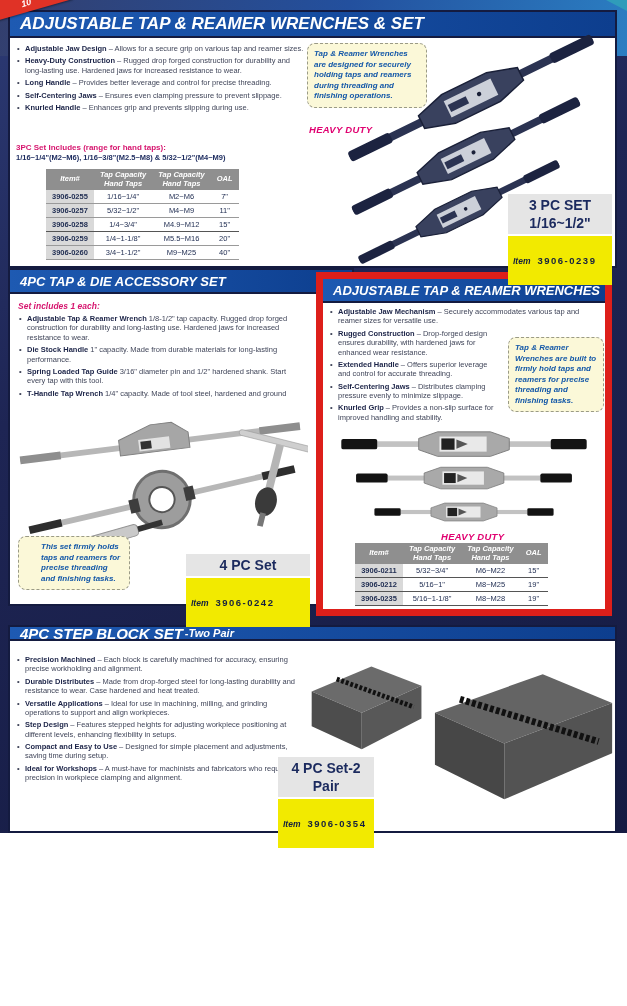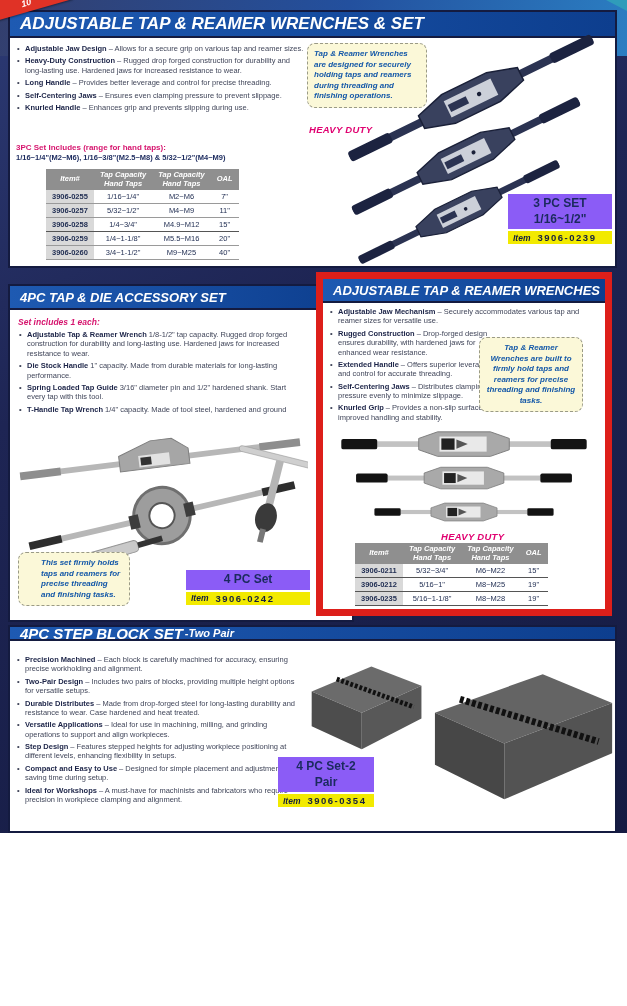--- a/index.html
+++ b/index.html
@@ -12,21 +12,21 @@
               background:linear-gradient(100deg,#333f6e 0%,#23509e 55%,#2b7ec2 100%); }
   .ribbon { position:absolute; left:-20px; top:-7px; width:92px; height:19px; background:#e03226;
             transform:rotate(-16deg); z-index:8; color:#fff; font-weight:bold; font-style:italic;
             font-size:9px; display:flex; align-items:center; justify-content:center;
             box-shadow:0 1px 2px rgba(0,0,0,.4); }
   .teal-corner { position:absolute; right:0; top:0; width:0; height:0;
                  border-top:11px solid #2f9cba; border-left:21px solid transparent; z-index:8; }
 
   .sec { position:absolute; background:#fff; border:2px solid #141b40; }
   .sec1 { left:8px;  top:10px;  width:609px; height:258px; }
-  .sec2 { left:8px;  top:284px; width:346px; height:338px; }
+  .sec2 { left:8px;  top:268px; width:346px; height:338px; }
   .sec3 { left:316px;top:272px; width:296px; height:344px; border:7px solid #dd1f1a; }
   .sec4 { left:8px;  top:625px; width:609px; height:208px; }
 
   .sec-header { position:absolute; left:0; top:0; right:0; height:26px;
                 background:linear-gradient(to right,#1e5ab2,#0d3e8e);
                 border-bottom:2px solid #141b40; color:#fff; font-weight:bold; font-style:italic;
                 display:flex; align-items:center; padding:0 10px; white-space:nowrap; }
   .sec1 .sec-header { font-size:17px; }
   .sec2 .sec-header, .sec3 .sec-header { font-size:13px; height:24px; }
   .sec4 .sec-header { font-size:15px; height:14px; }
@@ -47,41 +47,41 @@
   .magenta-line { position:absolute; color:#d6156e; font-weight:bold; font-style:italic; }
   .s2-intro { left:8px; top:31px; font-size:8.5px; }
   .inc-title { position:absolute; left:6px; top:131px; color:#d6156e; font-weight:bold; font-size:8px; }
   .inc-range { position:absolute; left:6px; top:141px; color:#1b2a5e; font-weight:bold; font-size:7.5px; }
 
   .callout { position:absolute; background:#fbf8d8; border:1.5px dashed #9a9a86; border-radius:8px;
              color:#1458a8; font-weight:bold; font-style:italic; font-size:8px; line-height:1.32;
              padding:5px 6px; z-index:4; }
   .co1 { left:297px; top:31px;  width:120px; }
   .co2 { left:8px;   top:266px; width:112px;padding-left:22px; }
-  .co3 { right:22px;  top:58px;  width:104px;text-align:center; }
+  .co3 { right:1px;  top:58px;  width:96px; }
 
   .heavy { position:absolute; color:#e00070; font-weight:bold; font-style:italic; font-size:9.5px;
            letter-spacing:.3px; z-index:4; }
   .hv1 { left:299px; top:112px; }
   .hv3 { left:118px; top:252px; }
 
   .ptable { position:absolute; border-collapse:collapse; font-size:7.5px; background:#fff; z-index:3; }
   .ptable th { background:#8f8f8f; color:#fff; font-weight:bold; font-style:italic;
                padding:2px 6px; text-align:center; line-height:1.15; }
   .ptable td { padding:2px 6px; text-align:center; color:#233054; border-bottom:1px solid #9a9a9a; }
   .ptable td:first-child { background:#d9d9d9; font-weight:bold; }
   .ptable tr.hr td { border-bottom:1.5px solid #555; }
   .t1 { left:36px; top:157px; }
   .t3 { left:32px; top:264px; }
 
   .plabel { position:absolute; z-index:5; }
-  .plabel .gray { background:#8b5cf6; color:#1b2a5e; font-weight:bold; font-size:12px;
+  .plabel .gray { background:#e5e5e5; color:#1b2a5e; font-weight:bold; font-size:14px;
                   text-align:center; padding:2px 6px; line-height:1.3; }
   .plabel .yellow { background:#f2ea00; display:flex; align-items:center;
-                    padding:1px 5px; margin-top:2px; }
+                    padding:19px 5px; margin-top:2px; }
   .item-word { font-style:italic; font-weight:bold; font-size:8.5px; color:#14203f; }
   .item-num  { font-weight:bold; font-size:9.5px; letter-spacing:1.5px; color:#14203f; margin-left:7px; }
   .pl1 { left:498px; top:182px; width:104px; }
   .pl2 { left:176px; top:284px; width:124px; }
   .pl4 { left:268px; top:130px; width:96px; }
 
   .img-wrap { position:absolute; z-index:2; }
   .iw1 { left:306px; top:22px;  width:300px; height:234px; }
   .iw2 { left:6px;   top:146px; width:292px; height:138px; }
   .iw3 { left:8px;   top:150px; width:266px; height:100px; }
@@ -320,21 +320,20 @@
   </section>
 
   <section class="sec sec4">
     <div class="sec-header">
       <span>4PC STEP BLOCK SET</span>
         <span class="sub">-Two Pair</span>
     </div>
 
     <ul class="bullets s4-bullets">
       <li><b>Precision Machined</b><span class="bul-text">– Each block is carefully machined for accuracy, ensuring precise workholding and alignment.</span></li>
-      <li><b>Two-Pair Design</b><span class="bul-text">– Includes two pairs of blocks, providing multiple height options for versatile setups.</span></li>
       <li><b>Durable Distributes</b><span class="bul-text">– Made from drop-forged steel for long-lasting durability and resistance to wear. Case hardened and heat treated.</span></li>
       <li><b>Versatile Applications</b><span class="bul-text">– Ideal for use in machining, milling, and grinding operations to support and align workpieces.</span></li>
       <li><b>Step Design</b><span class="bul-text">– Features stepped heights for adjusting workpiece positioning at different levels, enhancing flexibility in setups.</span></li>
       <li><b>Compact and Easy to Use</b><span class="bul-text">– Designed for simple placement and adjustments, saving time during setup.</span></li>
       <li><b>Ideal for Workshops</b><span class="bul-text">– A must-have for machinists and fabricators who require precision in workpiece clamping and alignment.</span></li>
     </ul>
 
     <div class="img-wrap iw4">
       <svg width="318" height="156" viewBox="0 0 330 162">
         <g>

